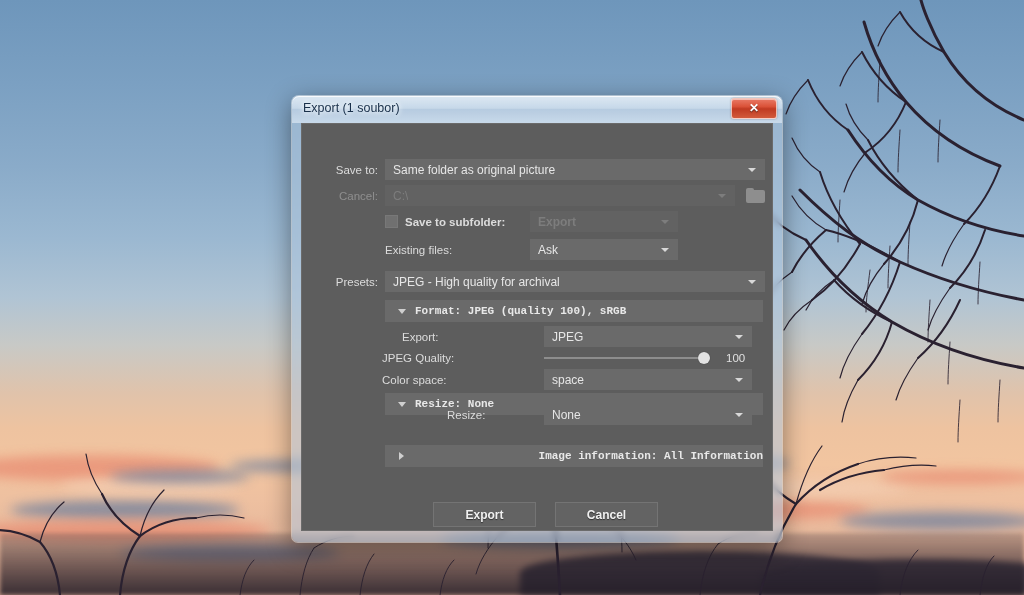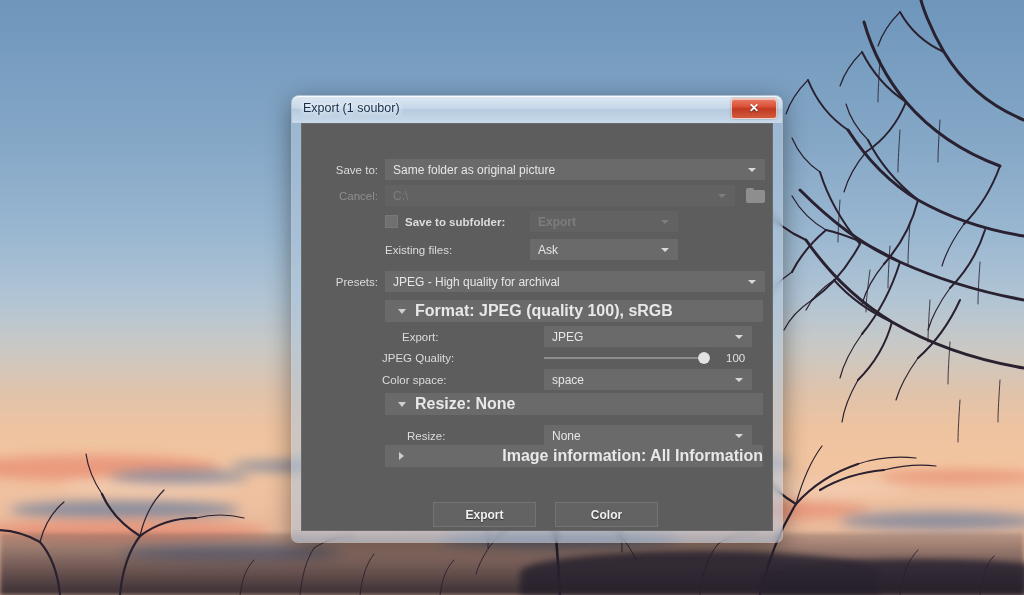--- a/index.html
+++ b/index.html
@@ -247,24 +247,25 @@
   }
   .section-head .tri-closed {
     width: 0; height: 0;
     margin-left: 14px;
     border-top: 4.5px solid transparent;
     border-bottom: 4.5px solid transparent;
     border-left: 5px solid #cfcfcf;
   }
   .section-head .stitle {
     margin-left: 9px;
-    font-size: 16px;
+    font-size: 11px;
     font-weight: bold;
     color: #e8e8e8;
     white-space: nowrap;
+    font-family: Liberation Mono, monospace;
   }
 
   
   .slider {
     position: relative;
     height: 16px;
     cursor: pointer;
   }
   .slider .track {
     position: absolute;
@@ -549,32 +550,32 @@
           <span class="val">space</span>
           <span class="arrow-dn"></span>
         </div>
       </div>
 
       <div class="section-head" style="top:269px;">
         <span class="tri-open"></span>
         <span class="stitle">Resize: None</span>
       </div>
 
-      <div class="row" style="left:0; top:301px; width:472px;">
+      <div class="row" style="left:0; top:280px; width:472px;padding-left:40px;">
         <div style="width:105px;"></div>
         <div class="lbl">Resize:</div>
         <div class="combo" style="position:absolute; left:242px; width:208px;">
           <span class="val">None</span>
           <span class="arrow-dn"></span>
         </div>
       </div>
 
       <div class="section-head" style="top:321px;justify-content:space-between;">
         <span class="tri-closed"></span>
         <span class="stitle">Image information: All Information</span>
       </div>
 
       <button class="btn" style="left:131px; top:378px;">Export</button>
-      <button class="btn" style="left:253px; top:378px;">Color</button>
+      <button class="btn" style="left:253px; top:378px;">Cancel</button>
 
     </div>
   </div>
 </div>
 
 </body></html>

